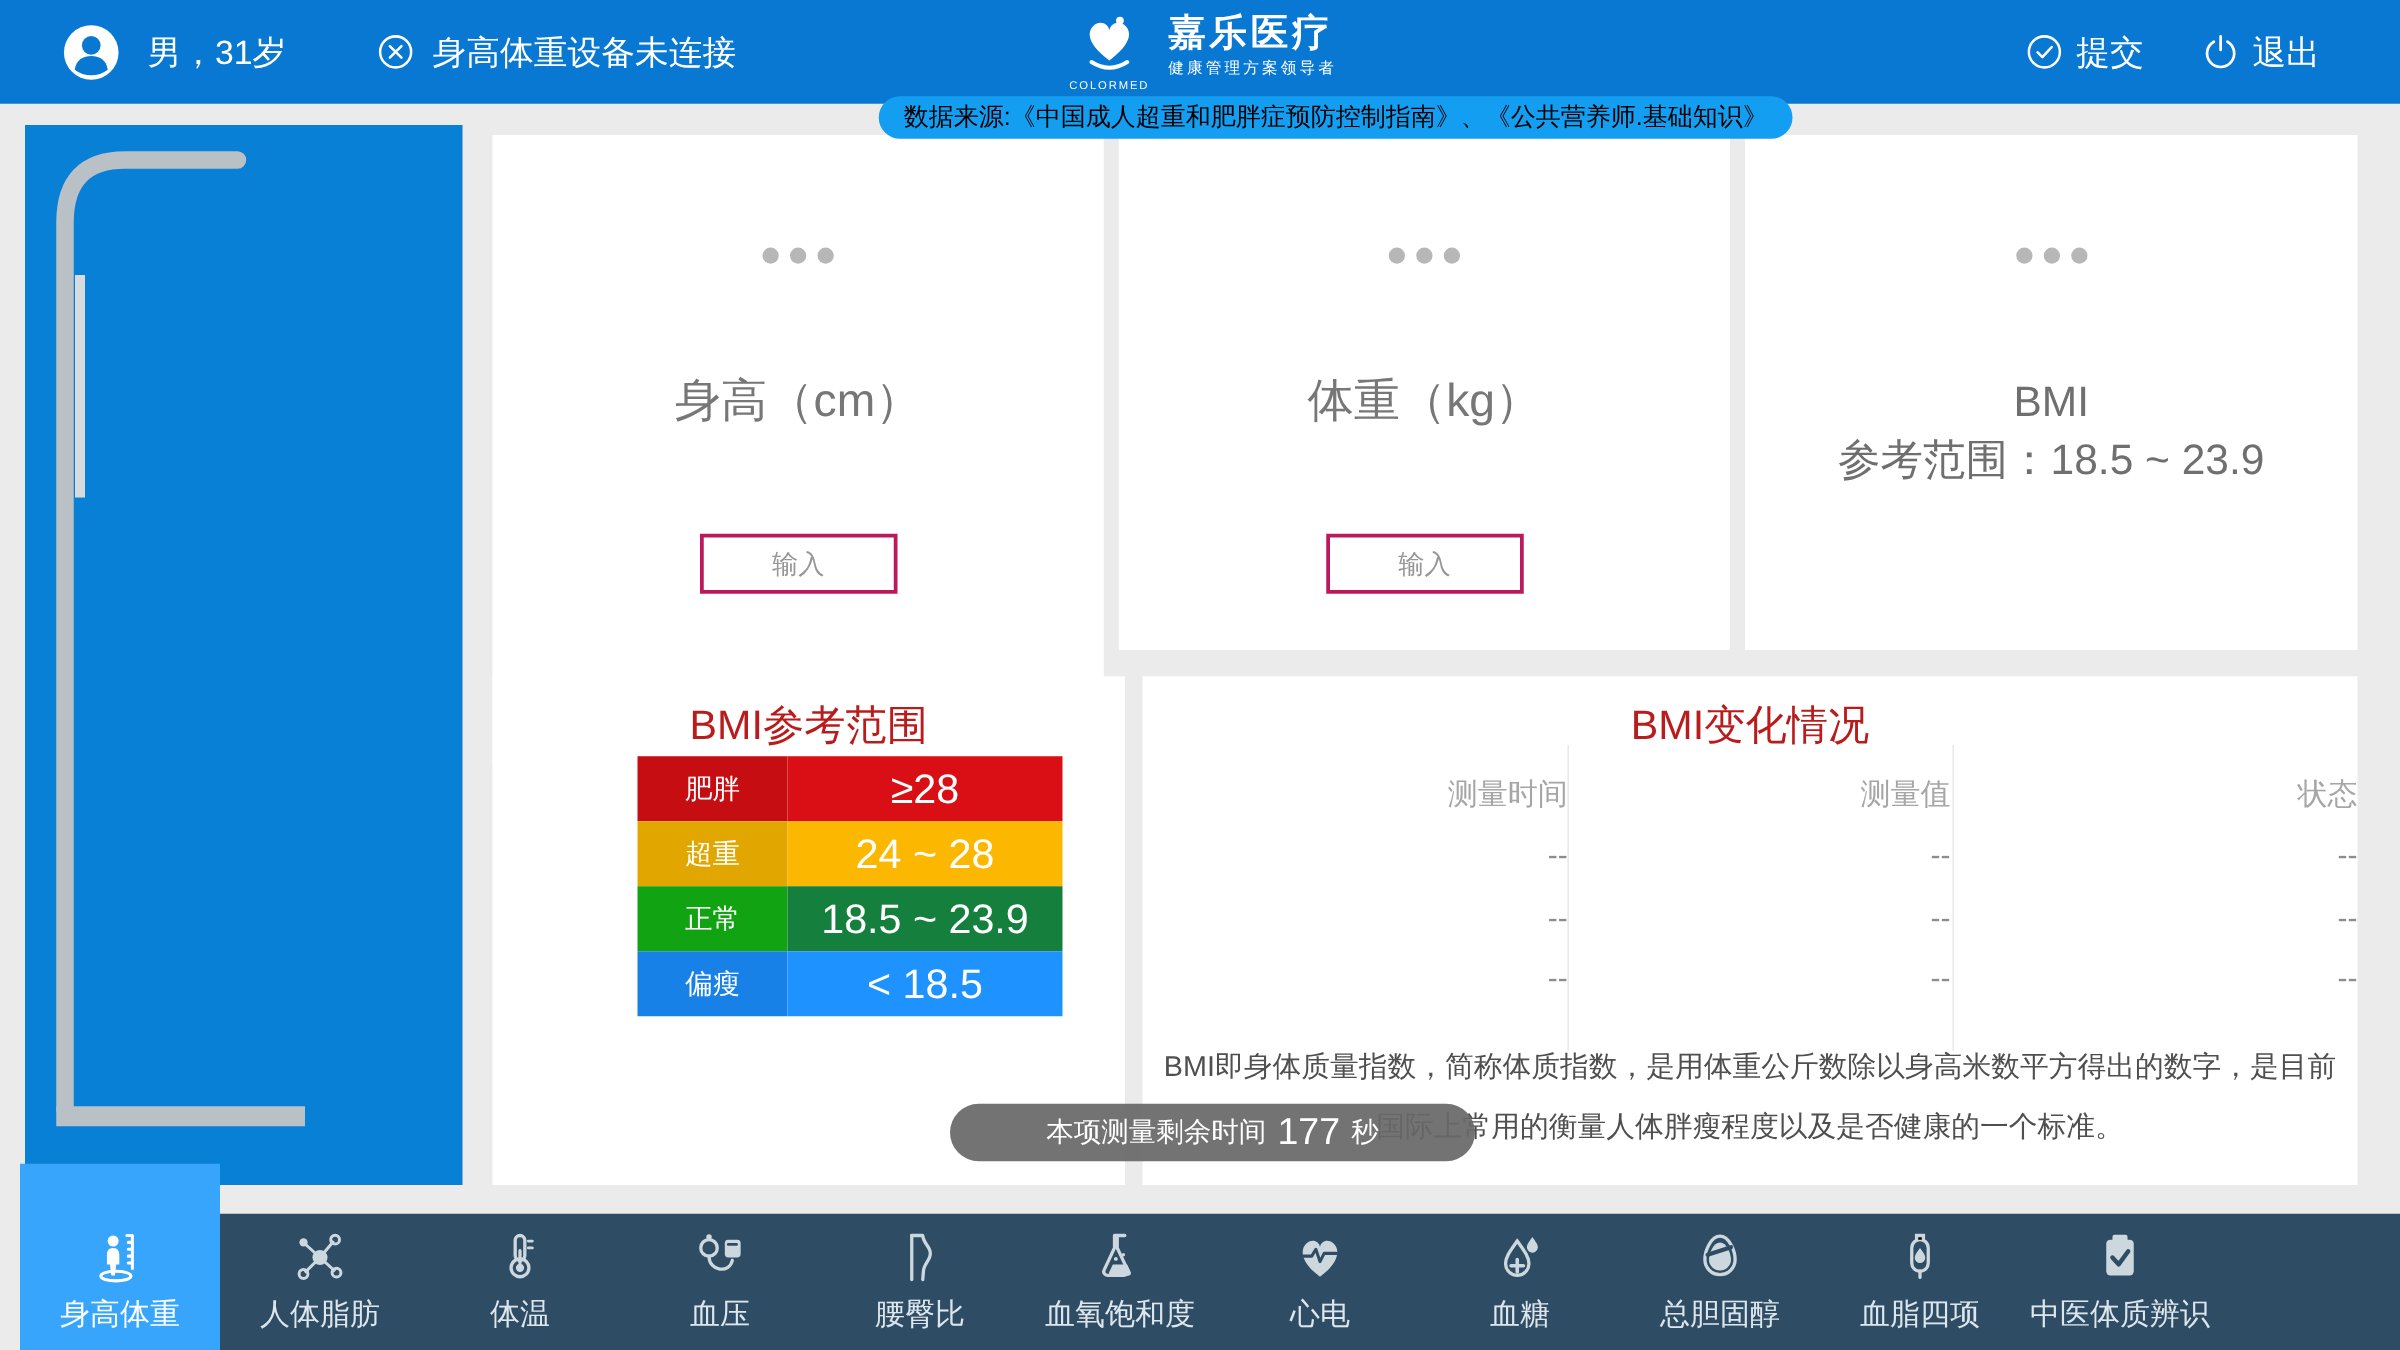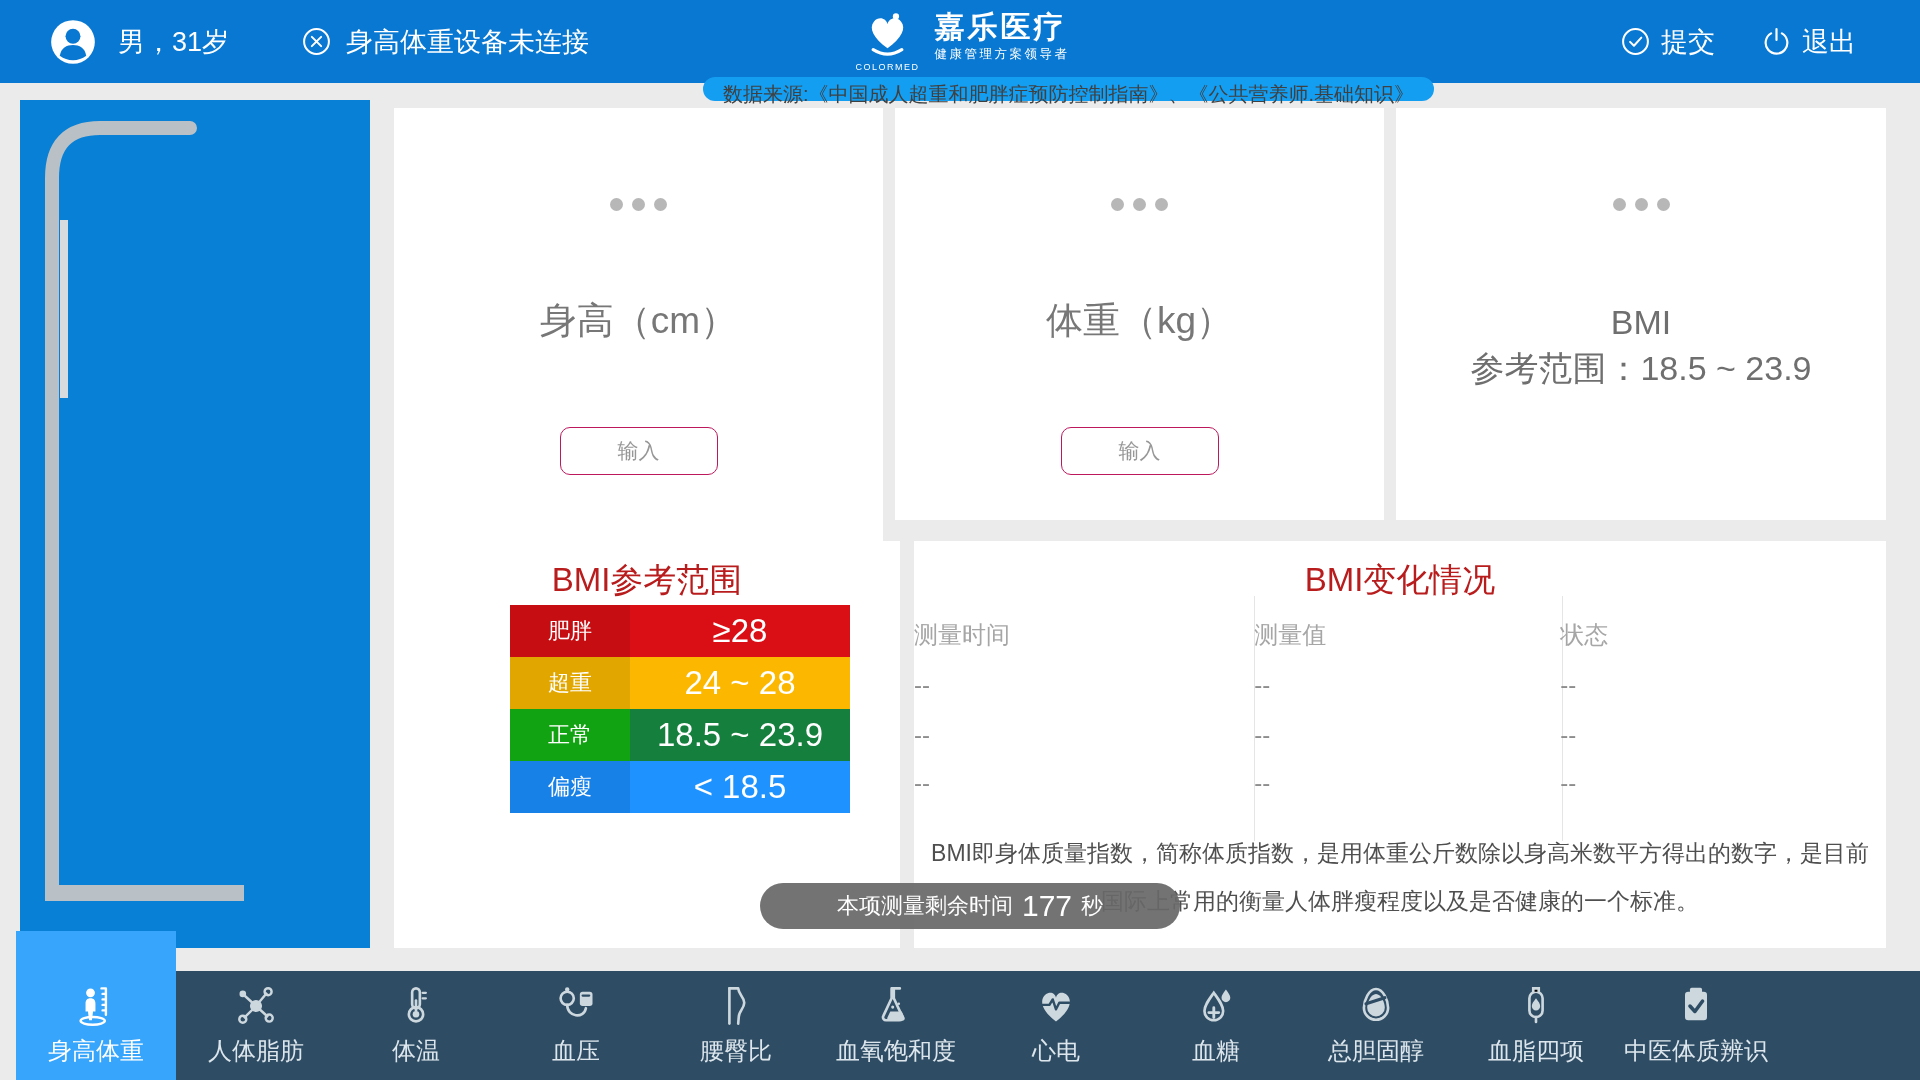--- a/index.html
+++ b/index.html
@@ -15,54 +15,54 @@
   .logo{position:absolute;left:50%;top:8px;transform:translateX(-50%);display:flex;align-items:flex-start;}
   .logo-heart{width:74px;text-align:center;}
   .logo-brand{font-size:9px;letter-spacing:1.5px;margin-top:-2px;}
   .logo-text{margin-left:10px;margin-top:2px;}
   .logo-title{font-size:30px;font-weight:bold;letter-spacing:3px;line-height:34px;}
   .logo-sub{font-size:12.5px;letter-spacing:2.5px;margin-top:2px;}
   .hdr-right{margin-left:auto;margin-right:64px;display:flex;align-items:center;gap:46px;}
   .hdr-btn{display:flex;align-items:center;gap:10px;font-size:27px;cursor:pointer;}
 
   
-  .banner{position:absolute;left:703px;top:77px;height:24px;line-height:34px;padding:0 20px;
-          border-radius:17px;font-size:20px;color:#404040;z-index:5;white-space:nowrap;}
+  .banner{position:absolute;left:703px;top:77px;height:34px;line-height:34px;padding:0 20px;
+          border-radius:17px;font-size:20px;color:#000000;z-index:5;white-space:nowrap;}
 
   
   .left-panel{position:absolute;left:20px;top:100px;width:350px;height:848px;z-index:1;}
 
   
   .card{position:absolute;background:#fff;}
   .card-h{left:394px;top:108px;width:489px;height:504px;}
   .card-w{left:895px;top:108px;width:489px;height:412px;}
   .card-b{left:1396px;top:108px;width:490px;height:412px;}
   .card-ref{left:394px;top:541px;width:506px;height:407px;}
   .card-hist{left:914px;top:541px;width:972px;height:407px;}
 
   .dots{position:absolute;top:90px;left:0;width:100%;display:flex;justify-content:center;gap:9px;}
   .dots span{width:13px;height:13px;border-radius:50%;background:#b7b7b7;}
   .measure-title{position:absolute;top:188px;left:0;width:100%;text-align:center;font-size:37px;color:#777;}
   .input-btn{position:absolute;top:319px;left:50%;transform:translateX(-50%);width:158px;height:48px;
-             background:#fff;border:1px solid #be185d;border-radius:10px;font-size:21px;color:#979797;
+             background:#fff;border:3px solid #be185d;border-radius:0;font-size:21px;color:#979797;
              font-family:inherit;cursor:pointer;}
   .bmi-title{position:absolute;top:191px;left:0;width:100%;text-align:center;font-size:34px;color:#6f6f6f;line-height:46px;}
 
   .panel-title{position:absolute;top:17px;left:0;width:100%;text-align:center;font-size:33px;color:#b91c1c;}
 
   
   .ref-table{position:absolute;left:71px;top:64px;width:340px;padding-left:45px;}
   .ref-row{display:flex;height:52px;}
   .ref-label{width:120px;color:#fff;font-size:22px;display:flex;align-items:center;justify-content:center;}
   .ref-value{flex:1;color:#fff;font-size:33px;display:flex;align-items:center;justify-content:center;}
 
   
   .hist-sep{position:absolute;top:55px;width:1px;height:245px;background:#e5e5e5;}
   .hist-row{position:absolute;left:0;width:100%;display:flex;}
-  .hist-cell{text-align:left;}
+  .hist-cell{text-align:right;}
   .hc1{width:35%;}.hc2{width:31.5%;}.hc3{width:33.5%;}
   .hist-head{top:78px;font-size:24px;color:#a6a6a6;}
   .hist-vals{font-size:24px;color:#8d8d8d;}
   .desc{position:absolute;top:288px;left:0;width:100%;text-align:center;font-size:23px;color:#4f4f4f;line-height:48px;}
 
   
   .timer{position:absolute;left:760px;top:883px;width:420px;height:46px;border-radius:23px;
          display:flex;align-items:center;justify-content:center;gap:9px;color:#fff;z-index:6;}
   .timer .pre,.timer .unit{font-size:22px;}
   .timer .val{font-size:30px;}

